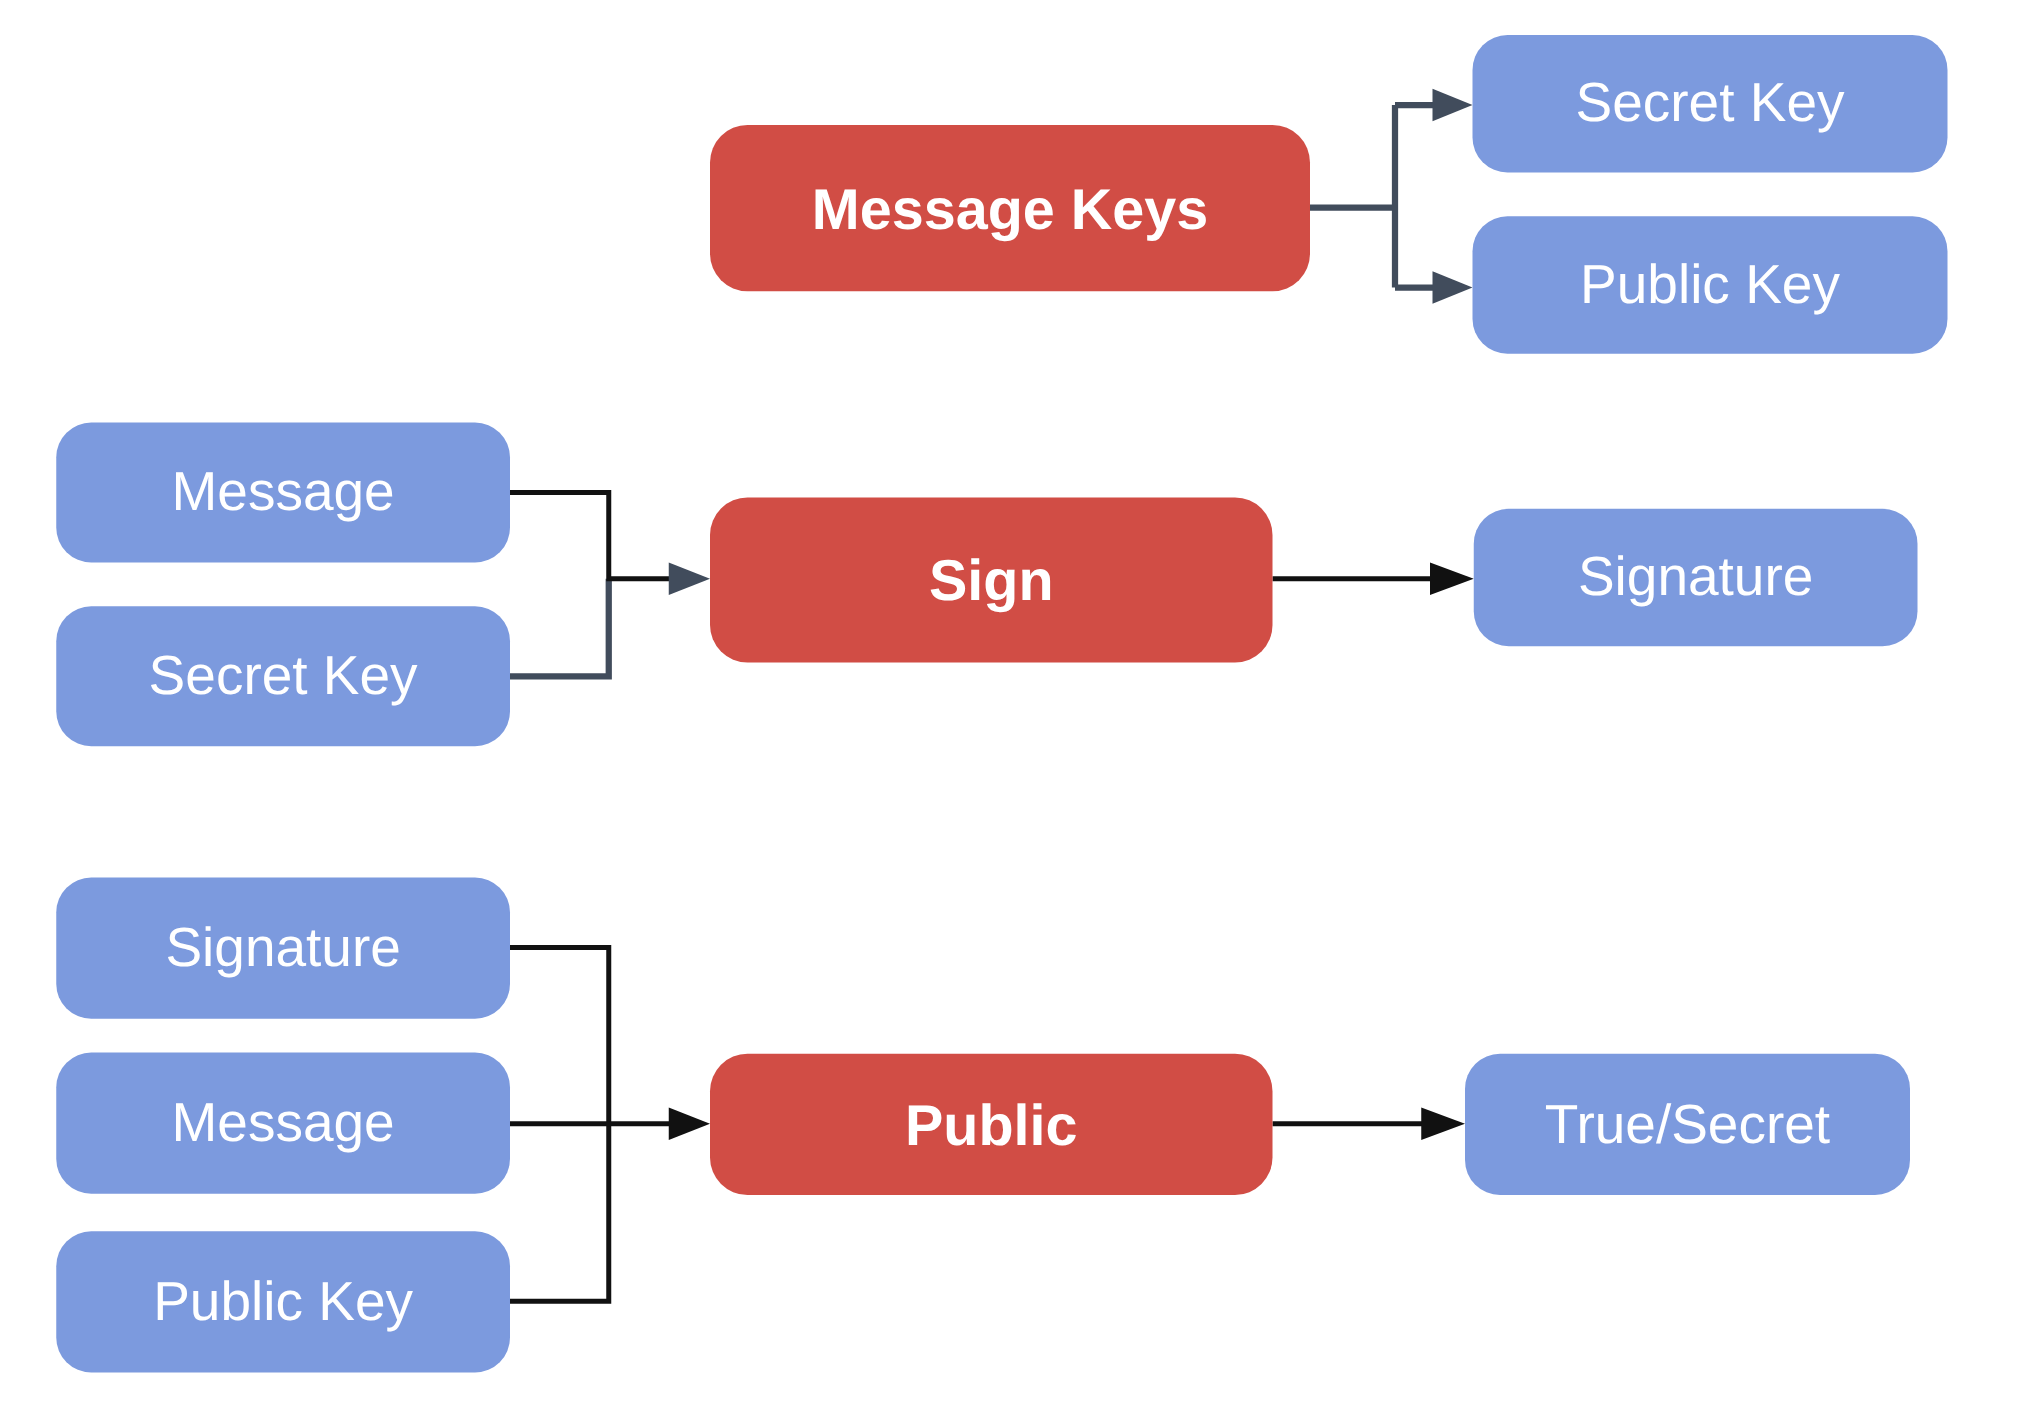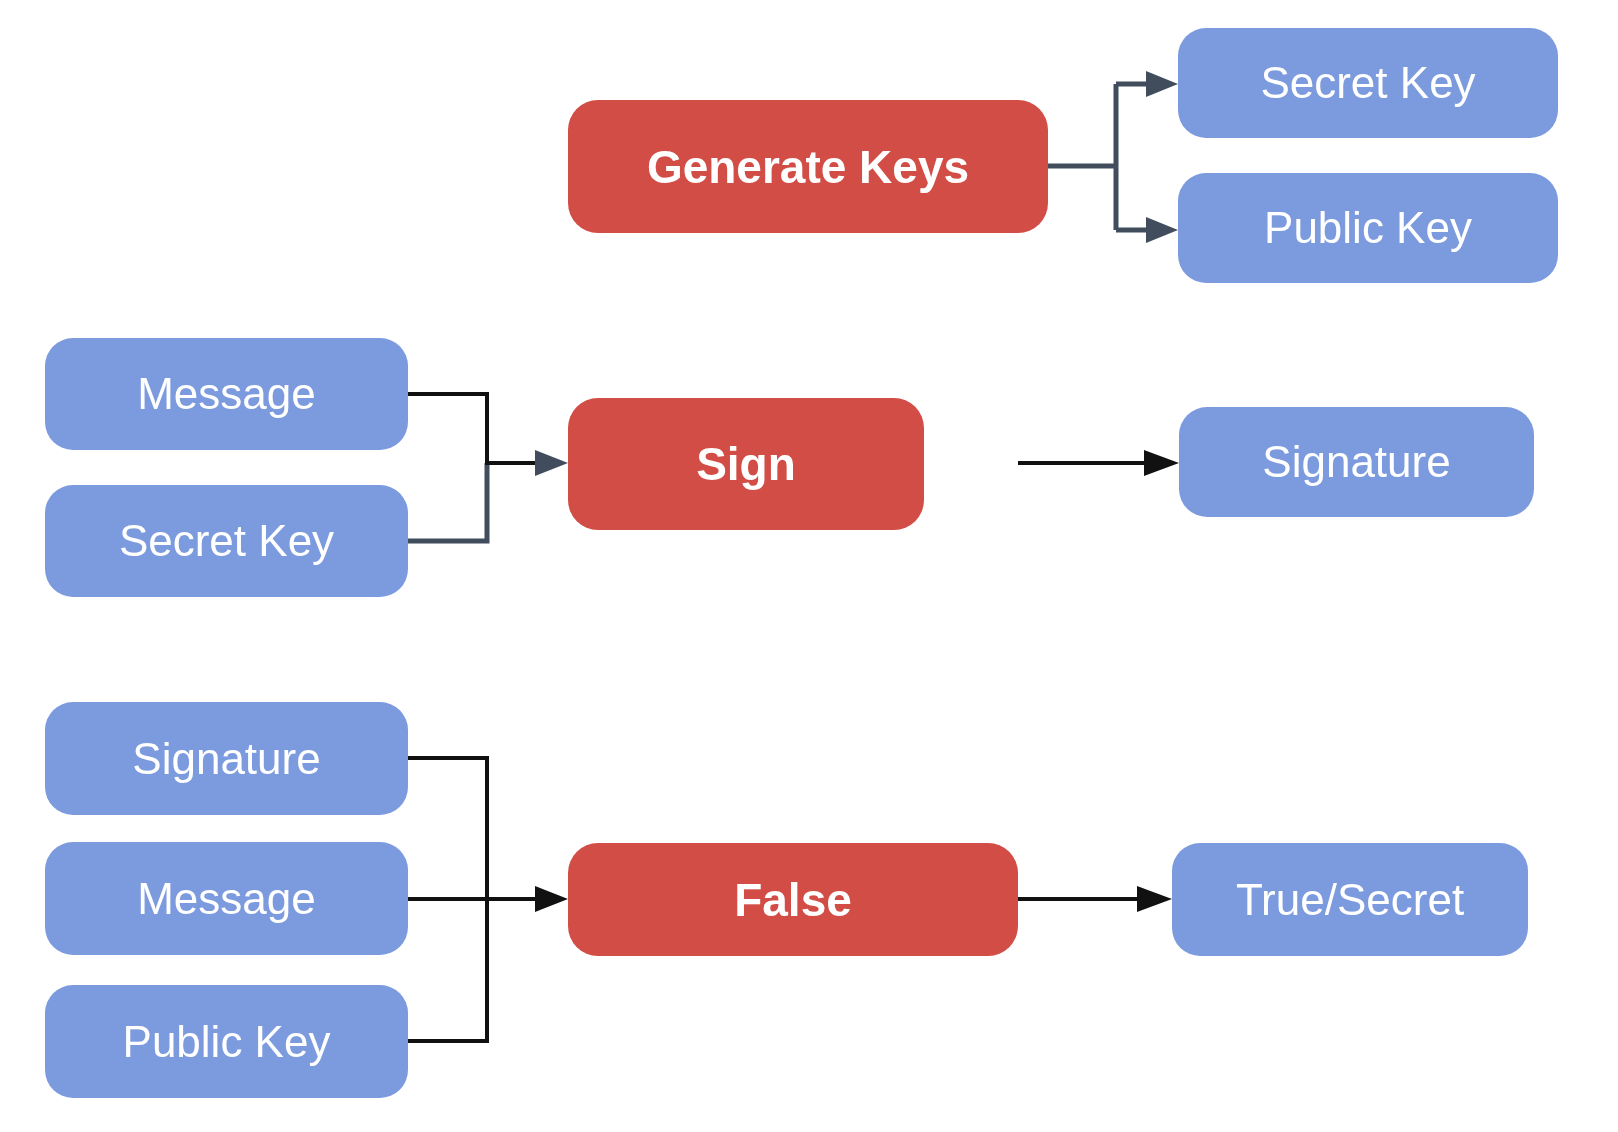--- a/index.html
+++ b/index.html
@@ -57,21 +57,21 @@
     font-size: 46px;
     font-weight: 700;
   }
 
   
   .n-genkeys  { left: 568px;  top: 100px; width: 480px; height: 133px; }
   .n-sk-out   { left: 1178px; top: 28px;  width: 380px; height: 110px; }
   .n-pk-out   { left: 1178px; top: 173px; width: 380px; height: 110px; }
   .n-msg-sign { left: 45px;   top: 338px; width: 363px; height: 112px; }
   .n-sk-sign  { left: 45px;   top: 485px; width: 363px; height: 112px; }
-  .n-sign     { left: 568px;  top: 398px; width: 356px; height: 132px; }
+  .n-sign     { left: 568px;  top: 398px; width: 450px; height: 132px; }
   .n-sig-out  { left: 1179px; top: 407px; width: 355px; height: 110px; }
   .n-sig-ver  { left: 45px;   top: 702px; width: 363px; height: 113px; }
   .n-msg-ver  { left: 45px;   top: 842px; width: 363px; height: 113px; }
   .n-pk-ver   { left: 45px;   top: 985px; width: 363px; height: 113px; }
   .n-verify   { left: 568px;  top: 843px; width: 450px; height: 113px; }
   .n-tf       { left: 1172px; top: 843px; width: 356px; height: 113px; }
 </style>
 </head>
 <body>
 
@@ -94,21 +94,21 @@
     <path class="edge-black" d="M408 758 L487 758 L487 899"></path>
     <path class="edge-black" d="M408 1041 L487 1041 L487 899"></path>
     <path class="edge-black" d="M408 899 L537 899"></path>
     <polygon class="head-black" points="568,899 535,886 535,912"></polygon>
 
     <path class="edge-black" d="M1018 899 L1139 899"></path>
     <polygon class="head-black" points="1172,899 1137,886 1137,912"></polygon>
   </svg>
 
   <div class="node process n-genkeys">
-    <span>Generate Keys</span>
+    <span>Message Keys</span>
   </div>
   <div class="node data n-sk-out">
     <span>Secret Key</span>
   </div>
   <div class="node data n-pk-out">
     <span>Public Key</span>
   </div>
 
   <div class="node data n-msg-sign">
     <span>Message</span>
@@ -126,19 +126,19 @@
   <div class="node data n-sig-ver">
     <span>Signature</span>
   </div>
   <div class="node data n-msg-ver">
     <span>Message</span>
   </div>
   <div class="node data n-pk-ver">
     <span>Public Key</span>
   </div>
   <div class="node process n-verify">
-    <span>False</span>
+    <span>Public</span>
   </div>
   <div class="node data n-tf">
     <span>True/Secret</span>
   </div>
 
 </div>
 
 </body></html>

